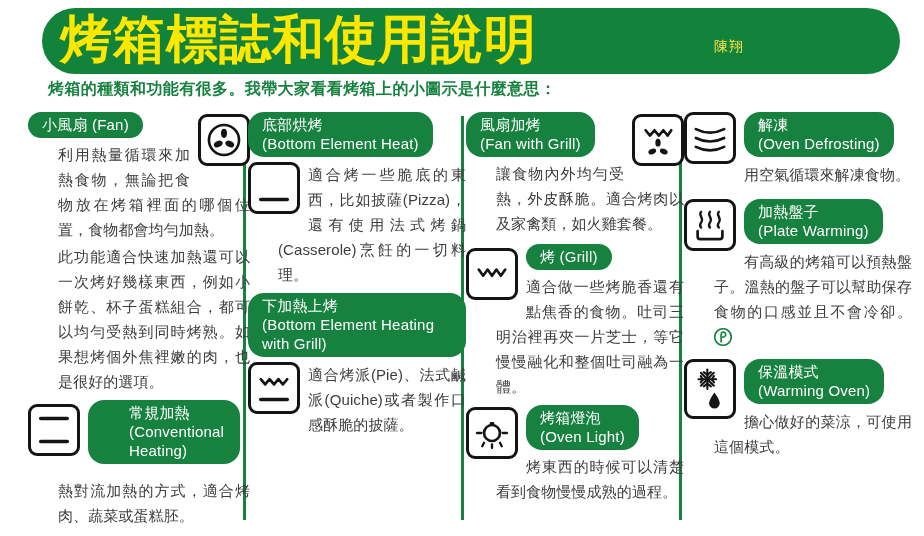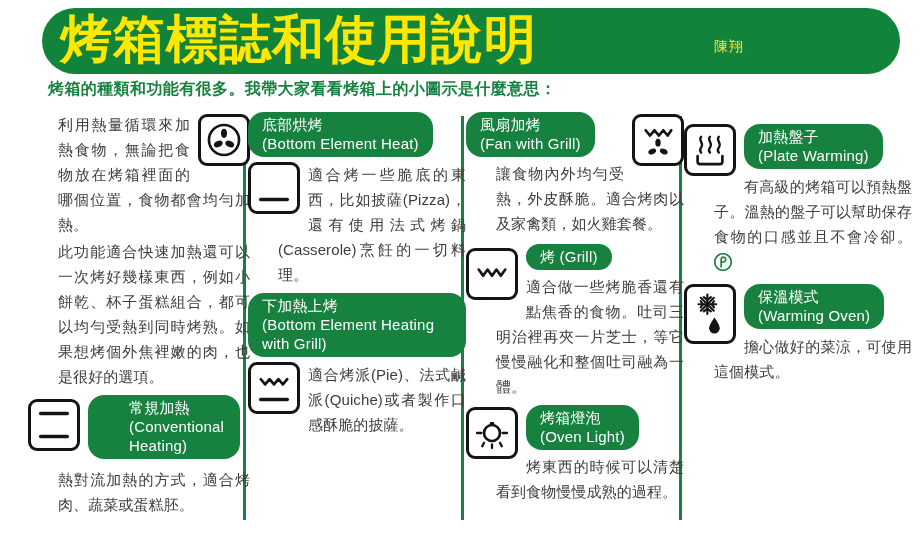--- a/index.html
+++ b/index.html
@@ -156,37 +156,41 @@
 
     <div class="entry clearfix" style="margin-bottom:2px;">
       <span class="icon-box fr-icon" style="margin-top:2px;">
         <svg viewBox="0 0 52 52">
           <circle cx="26" cy="26" r="17" fill="none" stroke="#141414" stroke-width="3"></circle>
           <ellipse cx="26" cy="18.5" rx="3.4" ry="5.2" fill="#141414"></ellipse>
           <ellipse cx="19.5" cy="30.5" rx="5.2" ry="3.4" fill="#141414" transform="rotate(-25 19.5 30.5)"></ellipse>
           <ellipse cx="32.5" cy="30.5" rx="5.2" ry="3.4" fill="#141414" transform="rotate(25 32.5 30.5)"></ellipse>
         </svg>
       </span>
+      <div class="pill one-line" style="margin-bottom:4px;">
+        <span class="zh">小風扇</span>
+        <span class="en">(Fan)</span>
+      </div>
       <div class="body-text indent">利用熱量循環來加熱食物，無論把食物放在烤箱裡面的哪個位置，食物都會均勻加熱。</div>
     </div>
 
     <div class="body-text indent" style="margin-bottom:6px;">此功能適合快速加熱還可以一次烤好幾樣東西，例如小餅乾、杯子蛋糕組合，都可以均勻受熱到同時烤熟。如果想烤個外焦裡嫩的肉，也是很好的選項。</div>
 
     <div class="entry clearfix">
       <span class="icon-box fl-icon" style="margin-top:4px;">
         <svg viewBox="0 0 52 52">
           <line x1="11" y1="13" x2="41" y2="13" stroke="#141414" stroke-width="4" stroke-linecap="round"></line>
           <line x1="11" y1="39" x2="41" y2="39" stroke="#141414" stroke-width="4" stroke-linecap="round"></line>
         </svg>
       </span>
       <div class="pill" style="max-width:152px;padding-left:41px;">
         <span class="zh">常規加熱</span>
         <span class="en">(Conventional Heating)</span>
       </div>
-      <div class="body-text indent" style="margin-top:8px;clear:both;">熱對流加熱的方式，適合烤肉、蔬菜或蛋糕胚。</div>
+      <div class="body-text indent" style="margin-top:14px;clear:both;">熱對流加熱的方式，適合烤肉、蔬菜或蛋糕胚。</div>
     </div>
 
   </div>
 
   <div class="col col-2">
 
     <div class="entry clearfix">
       <div class="pill" style="margin-bottom:5px;">
         <span class="zh">底部烘烤</span>
         <span class="en">(Bottom Element Heat)</span>
@@ -262,20 +266,34 @@
         <span class="zh">烤箱燈泡</span>
         <span class="en">(Oven Light)</span>
       </div>
       <div class="body-text indent">烤東西的時候可以清楚看到食物慢慢成熟的過程。</div>
     </div>
 
   </div>
 
   <div class="col col-4">
 
+    <div class="entry clearfix">
+      <div class="pill" style="margin-bottom:5px;">
+        <span class="zh">解凍</span>
+        <span class="en">(Oven Defrosting)</span>
+      </div>
+      <span class="icon-box fl-icon">
+        <svg viewBox="0 0 52 52">
+          <path d="M10,16 Q26,24 42,16" fill="none" stroke="#141414" stroke-width="3" stroke-linecap="round"></path>
+          <path d="M10,26 Q26,34 42,26" fill="none" stroke="#141414" stroke-width="3" stroke-linecap="round"></path>
+          <path d="M10,36 Q26,44 42,36" fill="none" stroke="#141414" stroke-width="3" stroke-linecap="round"></path>
+        </svg>
+      </span>
+      <div class="body-text indent">用空氣循環來解凍食物。</div>
+    </div>
 
     <div class="entry clearfix" style="margin-top:12px;">
       <div class="pill" style="margin-bottom:5px;">
         <span class="zh">加熱盤子</span>
         <span class="en">(Plate Warming)</span>
       </div>
       <span class="icon-box fl-icon">
         <svg viewBox="0 0 52 52">
           <g fill="none" stroke="#141414" stroke-width="2.6" stroke-linecap="round">
             <path d="M16,11 C 12,15 20,18 16,23 C 14,26 15,28 16,29"></path>

